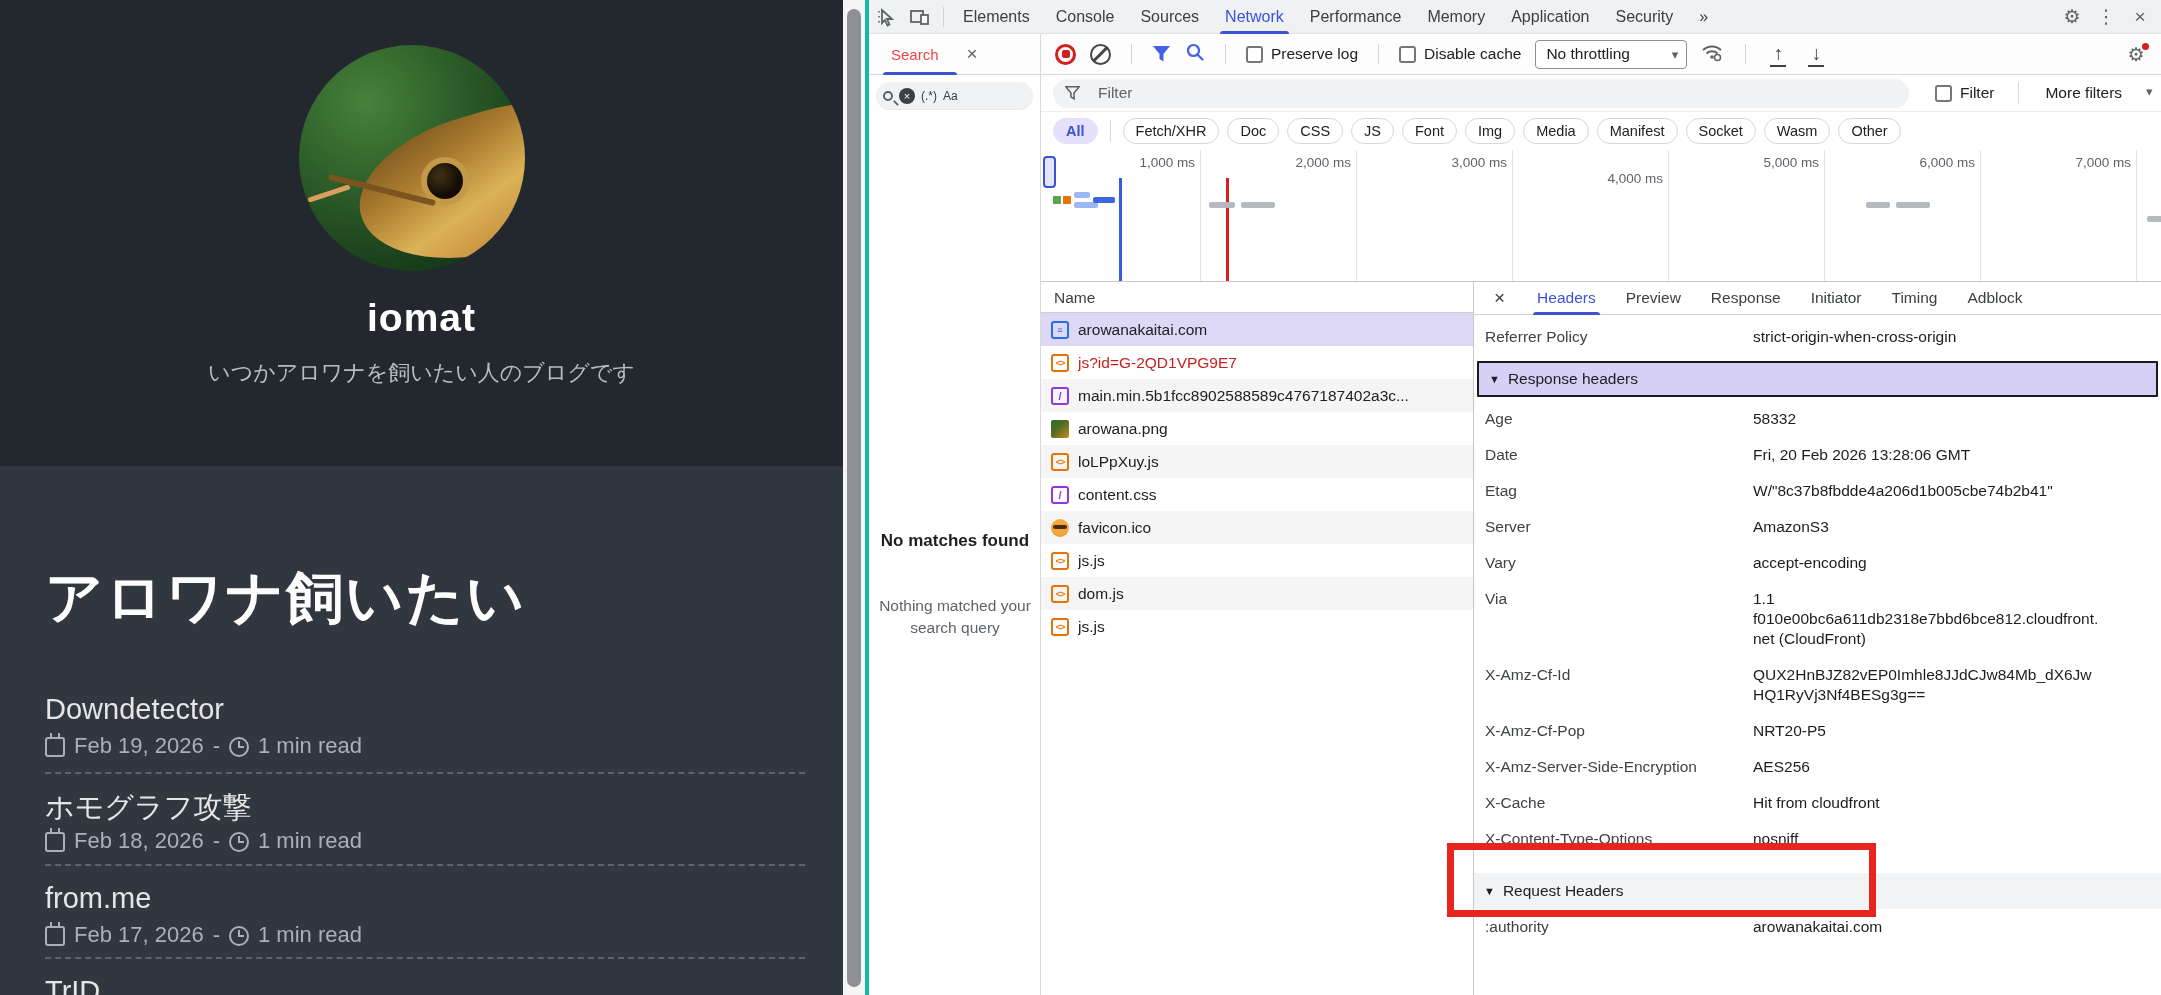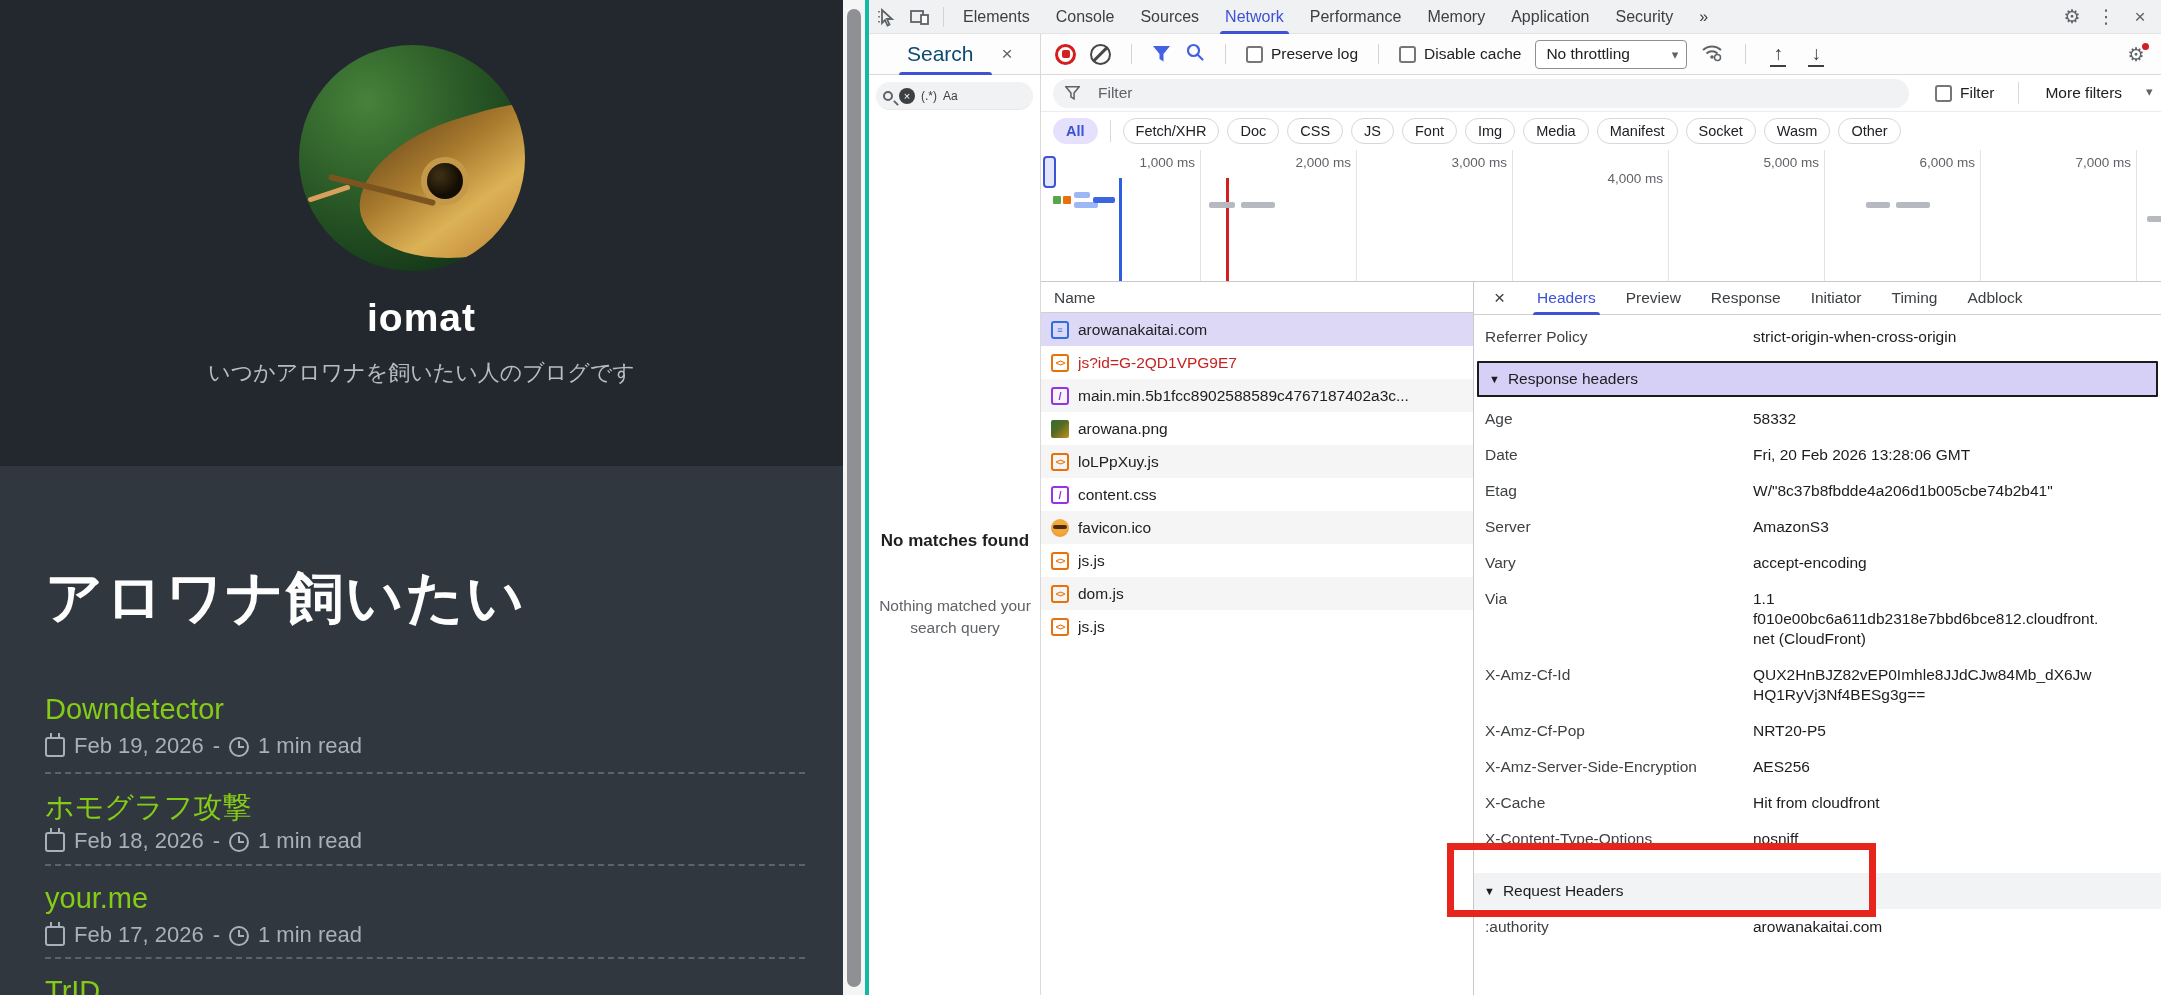--- a/index.html
+++ b/index.html
@@ -17,21 +17,21 @@
   #avatar .fish-eye { position:absolute; left:128px; top:118px; width:36px; height:36px; border-radius:50%;
     background:radial-gradient(circle at 35% 35%, #3a2c12 10%, #130d04 60%); box-shadow:0 0 0 6px #c5994a; }
   #avatar .fish-mouth { position:absolute; left:28px; top:142px; width:110px; height:6px; background:#7c5420;
     transform:rotate(14deg); border-radius:3px; }
   #avatar .fish-barbel { position:absolute; left:8px; top:146px; width:44px; height:5px; background:#d8a05c;
     transform:rotate(-18deg); border-radius:3px; }
   #blog-title { position:absolute; left:0; top:296px; width:100%; text-align:center; color:#ffffff;
     font-size:39px; font-weight:bold; letter-spacing:1px; }
   #blog-sub { position:absolute; left:0; top:358px; width:100%; text-align:center; color:#b6bcc3; font-size:22px; }
   #blog-heading { position:absolute; left:45px; top:560px; color:#fdfdfd; font-size:57px; font-weight:bold; letter-spacing:2px; }
-  .post-link { position:absolute; left:45px; color:#84cc16; font-size:29px; cursor:pointer; }
+  .post-link { position:absolute; left:45px; color:#e5e5e5; font-size:29px; cursor:pointer; }
   .post-meta { position:absolute; left:45px; color:#a9b0b7; font-size:22px; display:flex; align-items:center; gap:9px; }
   .cal-icon { display:inline-block; width:20px; height:20px; border:2px solid #a9b0b7; border-radius:3px; position:relative; top:1px; }
   .cal-icon:before { content:""; position:absolute; left:3px; top:-6px; width:2px; height:5px; background:#a9b0b7; box-shadow:8px 0 0 #a9b0b7; }
   .clock-icon { display:inline-block; width:20px; height:20px; border:2px solid #a9b0b7; border-radius:50%; position:relative; top:1px; }
   .clock-icon:before { content:""; position:absolute; left:7px; top:2px; width:2px; height:7px; background:#a9b0b7; }
   .clock-icon:after { content:""; position:absolute; left:7px; top:7px; width:6px; height:2px; background:#a9b0b7; }
   .post-divider { position:absolute; left:45px; width:760px; border-top:2px dashed #5c636b; }
 
   
   #page-scrollbar { position:absolute; left:843px; top:0; width:22px; height:995px; background:#f5f5f5; }
@@ -46,21 +46,21 @@
   .vsep { width:1px; height:20px; background:#d4d4d4; margin:0 6px; }
   .main-tab { padding:0 13px; font-size:16px; color:#3c4043; height:34px; display:flex; align-items:center; position:relative; cursor:pointer; }
   .main-tab.active { color:#3d52d5; }
   .main-tab.active:after { content:""; position:absolute; left:8px; right:8px; bottom:0; height:3px; background:#3d52d5; border-radius:3px 3px 0 0; }
   #dt-tabbar .right { margin-left:auto; display:flex; align-items:center; gap:4px; padding-right:6px; }
   .glyph-btn { font-size:19px; color:#5f6368; width:30px; text-align:center; cursor:pointer; }
 
   
   #dt-row2 { position:absolute; left:0; top:34px; width:100%; height:41px; background:#fdfdfd; border-bottom:1px solid #d9d9d9; display:flex; align-items:center; }
   #search-tabzone { width:172px; height:41px; display:flex; align-items:center; border-right:1px solid #d9d9d9; position:relative; }
-  #search-tab { color:#0c4a6e; font-size:21px; margin-left:38px; position:relative; height:41px; display:flex; align-items:center; }
+  #search-tab { color:#ef4444; font-size:15px; margin-left:22px; position:relative; height:41px; display:flex; align-items:center; }
   #search-tab:after { content:""; position:absolute; left:-8px; right:-18px; bottom:0; height:3px; background:#3d52d5; border-radius:3px 3px 0 0; }
   #search-close { margin-left:28px; color:#5f6368; font-size:19px; cursor:pointer; }
   .toolbar { display:flex; align-items:center; gap:14px; padding-left:14px; flex:1; }
   .rec-btn { width:21px; height:21px; border:3px solid #d21f1f; border-radius:50%; position:relative; cursor:pointer; }
   .rec-btn:before { content:""; position:absolute; left:3.5px; top:3.5px; width:8px; height:8px; background:#d21f1f; border-radius:2px; }
   .clear-btn { width:21px; height:21px; border:2.5px solid #474747; border-radius:50%; position:relative; cursor:pointer; }
   .clear-btn:before { content:""; position:absolute; left:7px; top:-2px; width:2.5px; height:20px; background:#474747; transform:rotate(45deg); }
   .chk { width:17px; height:17px; border:2px solid #767676; border-radius:3px; background:#fff; display:inline-block; }
   .chk-row { display:flex; align-items:center; gap:8px; font-size:15.5px; color:#202124; }
   #throttle-select { display:flex; align-items:center; justify-content:space-between; width:152px; height:29px;
@@ -169,21 +169,21 @@
   <div class="post-link" style="top:788px;">ホモグラフ攻撃</div>
   <div class="post-meta" style="top:828px;">
     <span class="cal-icon"></span>
     <span>Feb 18, 2026</span>
     <span>-</span>
     <span class="clock-icon"></span>
     <span>1 min read</span>
   </div>
   <div class="post-divider" style="top:864px;"></div>
 
-  <div class="post-link" style="top:882px;">your.me</div>
+  <div class="post-link" style="top:882px;">from.me</div>
   <div class="post-meta" style="top:922px;">
     <span class="cal-icon"></span>
     <span>Feb 17, 2026</span>
     <span>-</span>
     <span class="clock-icon"></span>
     <span>1 min read</span>
   </div>
   <div class="post-divider" style="top:957px;"></div>
 
   <div class="post-link" style="top:975px;">TrID</div>

